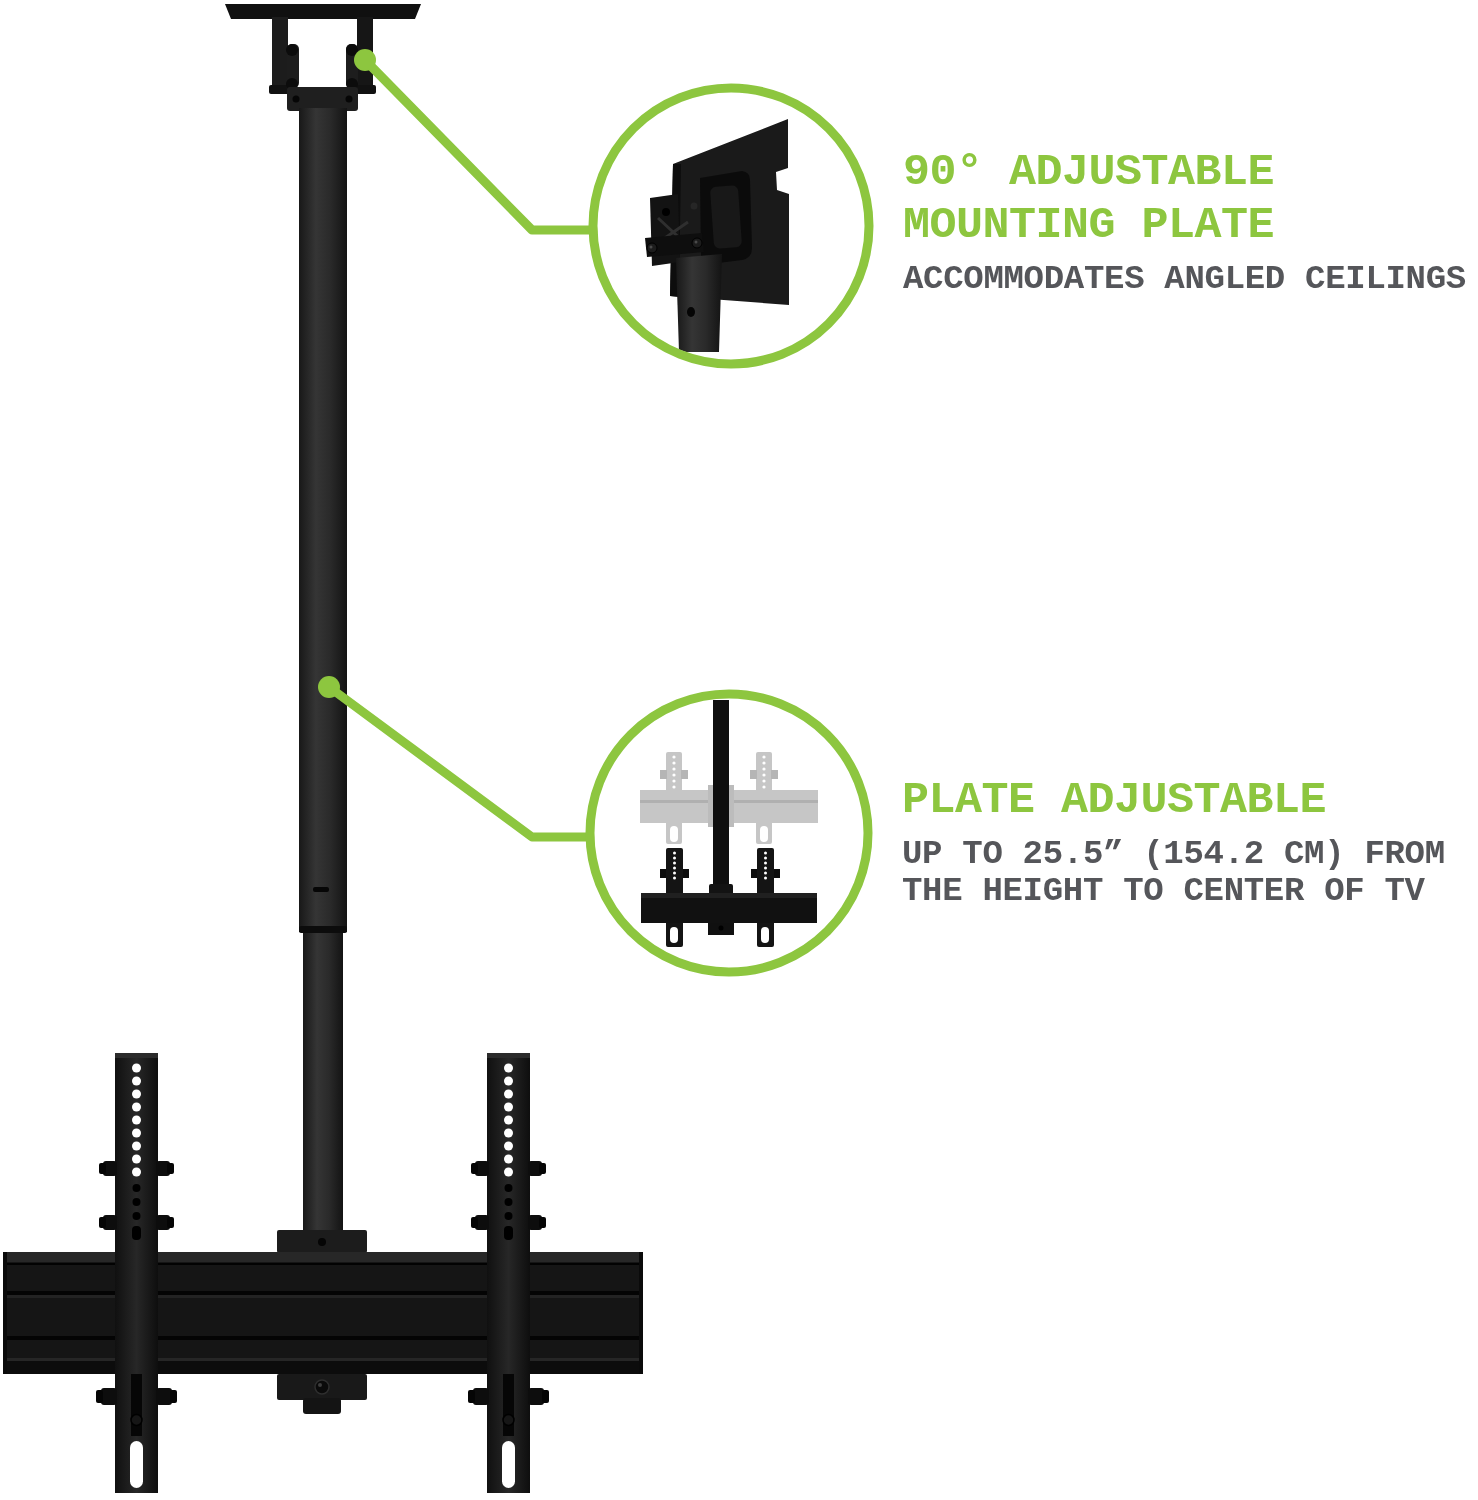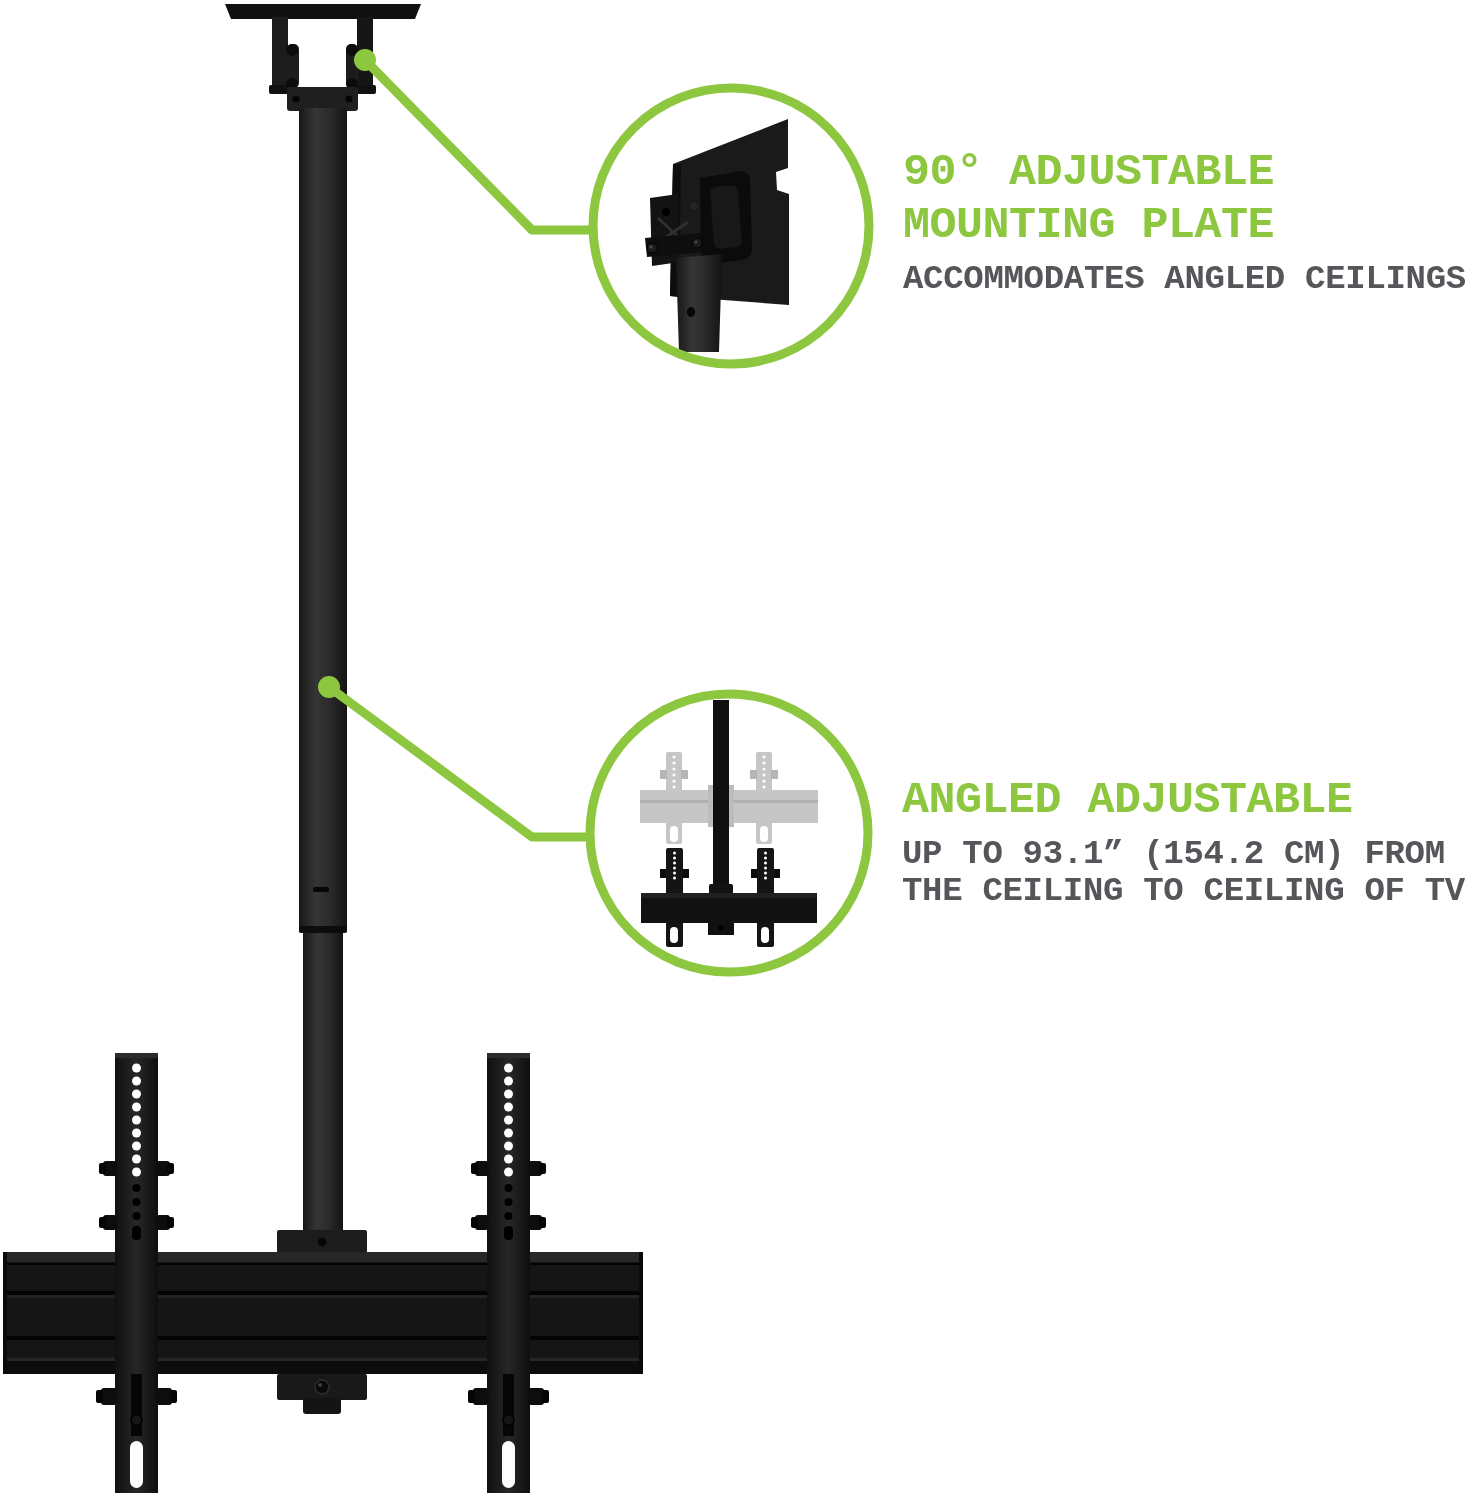--- a/index.html
+++ b/index.html
@@ -276,21 +276,21 @@
       <span class="line">90° ADJUSTABLE</span>
       <span class="line">MOUNTING PLATE</span>
     </div>
     <div class="callout-sub">
       <span class="line">ACCOMMODATES ANGLED CEILINGS</span>
     </div>
   </div>
 
   <div class="callout-text" id="ct2">
     <div class="callout-title">
-      <span class="line">ANGLED ADJUSTABLE</span>
+      <span class="line">PLATE ADJUSTABLE</span>
     </div>
     <div class="callout-sub">
-      <span class="line">UP TO 93.1” (154.2 CM) FROM</span>
-      <span class="line">THE CEILING TO CEILING OF TV</span>
+      <span class="line">UP TO 25.5” (154.2 CM) FROM</span>
+      <span class="line">THE HEIGHT TO CENTER OF TV</span>
     </div>
   </div>
 
 </div>
 
 </body></html>

